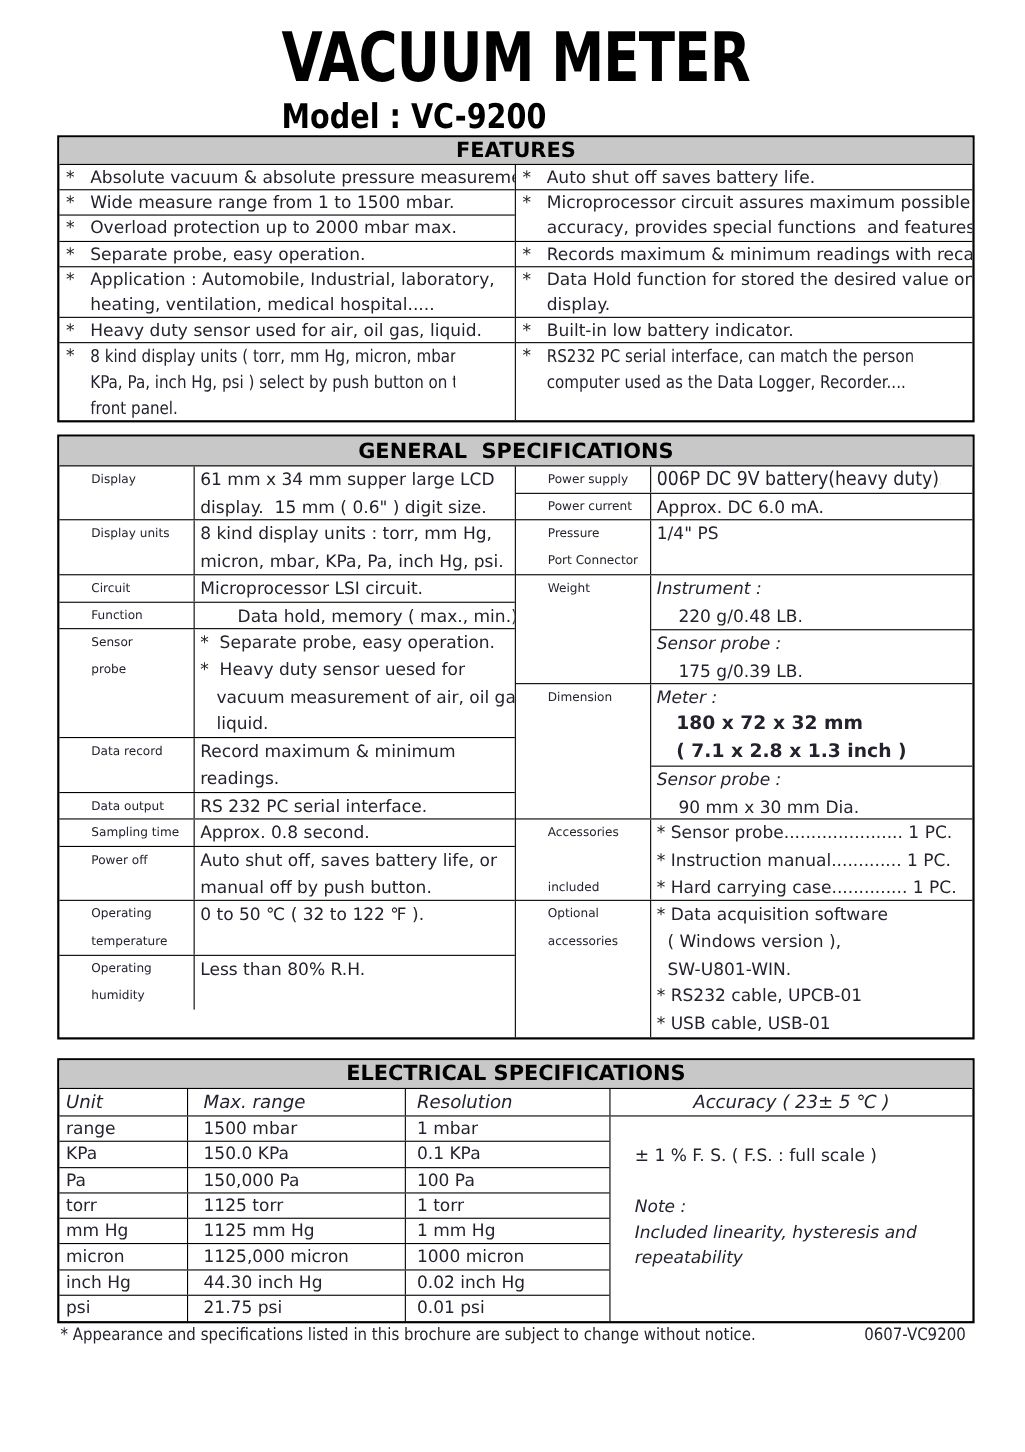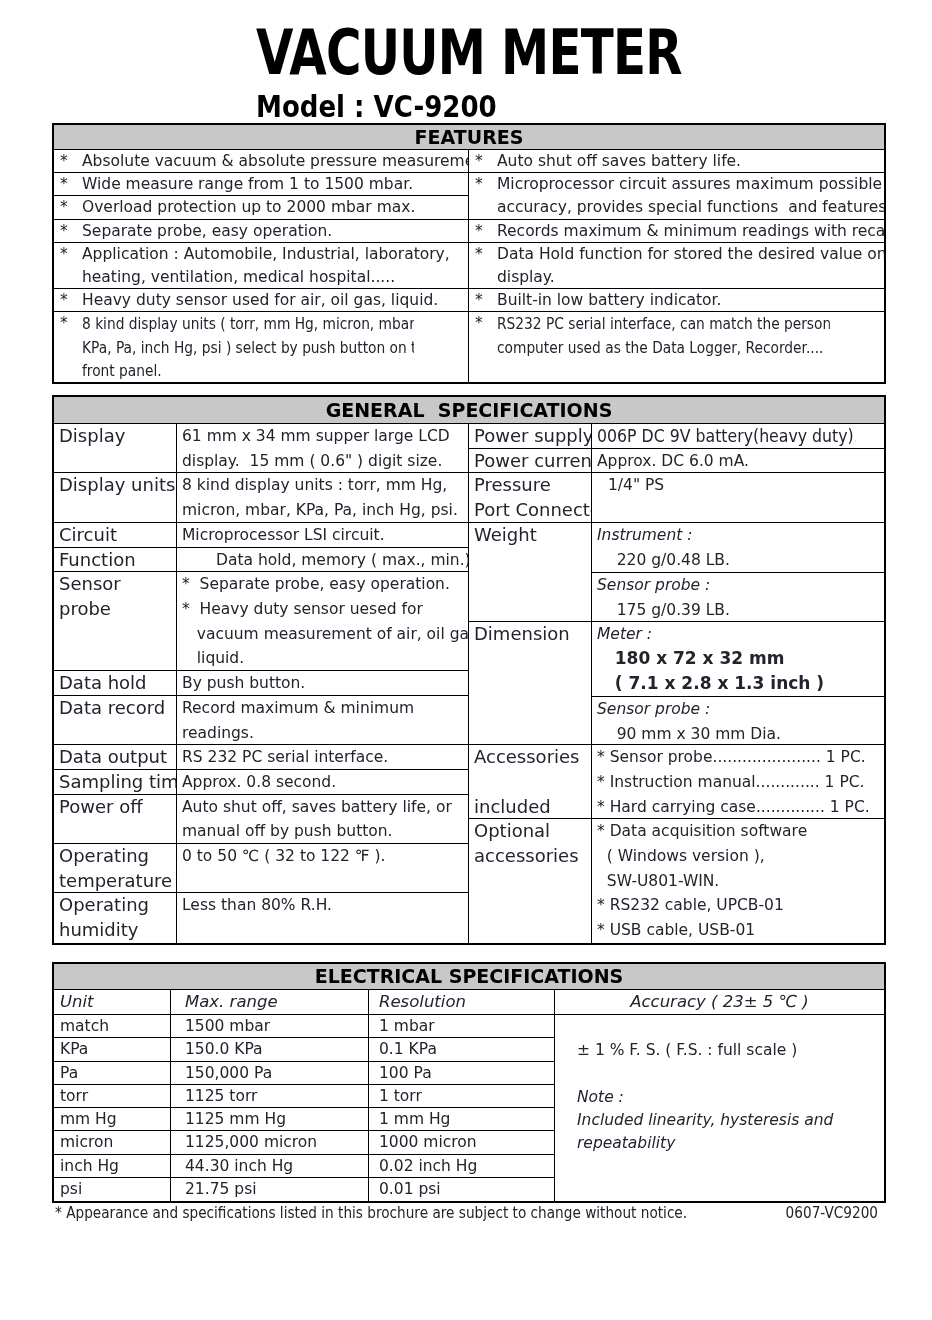--- a/index.html
+++ b/index.html
@@ -34,21 +34,21 @@
   .half > .fcell:last-child { border-bottom:none; }
   .ast { flex:none; width:22px; font-size:15.5px; line-height:23.2px; }
   .flines { flex:1; min-width:0; overflow:hidden; }
   .fline { height:23.2px; line-height:23.2px; font-size:15.5px; white-space:pre; overflow:hidden; }
   .cond  { transform:scaleX(0.86); transform-origin:0 50%; font-size:16px; }
 
   
   .srow { display:flex; border-bottom:1px solid #000; overflow:hidden; }
   .half > .srow:last-child { border-bottom:none; }
   .slabel { flex:none; width:123px; border-right:1px solid #000; padding-left:5px; overflow:hidden; }
-  .slab { height:24.714px; line-height:24.714px; font-size:18px; white-space:pre; overflow:hidden; }
+  .slab { height:24.714px; line-height:24.714px; font-size:11px; white-space:pre; overflow:hidden;margin-left:24px; }
   .scells { flex:1; min-width:0; display:flex; flex-direction:column; }
   .scell { overflow:hidden; padding-left:5px; }
   .scell + .scell { border-top:1px solid #000; }
   .scell.grow { flex:1; }
   .sline { height:24.714px; line-height:24.714px; font-size:15.5px; white-space:pre; overflow:hidden; }
   .sline.i { font-style:italic; }
   .sline.b { font-weight:bold; font-size:17px; }
   .sline.cond { font-size:17.5px; transform:scaleX(0.9); transform-origin:0 50%; }
 
   
@@ -228,30 +228,20 @@
             </div>
             <div class="scells">
               <div class="scell grow">
                 <div class="sline">*  Separate probe, easy operation.</div>
                 <div class="sline">*  Heavy duty sensor uesed for</div>
                 <div class="sline">   vacuum measurement of air, oil gas,</div>
                 <div class="sline">   liquid.</div>
               </div>
             </div>
           </div>
-          <div class="srow" style="height: 24.714px;">
-            <div class="slabel">
-              <div class="slab">Data hold</div>
-            </div>
-            <div class="scells">
-              <div class="scell grow">
-                <div class="sline">By push button.</div>
-              </div>
-            </div>
-          </div>
           <div class="srow" style="height: 49.428px;">
             <div class="slabel">
               <div class="slab">Data record</div>
             </div>
             <div class="scells">
               <div class="scell grow">
                 <div class="sline">Record maximum &amp; minimum</div>
                 <div class="sline">readings.</div>
               </div>
             </div>
@@ -324,21 +314,21 @@
           <div class="srow" style="height: 24.714px;">
             <div class="slabel">
               <div class="slab">Power current</div>
             </div>
             <div class="scells">
               <div class="scell grow">
                 <div class="sline">Approx. DC 6.0 mA.</div>
               </div>
             </div>
           </div>
-          <div class="srow" style="height: 49.428px; gap: 11px;">
+          <div class="srow" style="height: 49.428px;">
             <div class="slabel">
               <div class="slab">Pressure</div>
               <div class="slab">Port Connector</div>
             </div>
             <div class="scells">
               <div class="scell grow">
                 <div class="sline">1/4" PS</div>
               </div>
             </div>
           </div>
@@ -412,21 +402,21 @@
         <div class="erow ehead">
           <div class="ecell ew0">Unit</div>
           <div class="ecell ew1">Max. range</div>
           <div class="ecell ew2">Resolution</div>
           <div class="ecell ew3">Accuracy ( 23± 5 ℃ )</div>
         </div>
       </div>
     <div class="ebody">
       <div class="eleft" id="elec-rows">
           <div class="erow">
-            <div class="ecell ew0">match</div>
+            <div class="ecell ew0">range</div>
             <div class="ecell ew1">1500 mbar</div>
             <div class="ecell ew2">1 mbar</div>
           </div>
           <div class="erow">
             <div class="ecell ew0">KPa</div>
             <div class="ecell ew1">150.0 KPa</div>
             <div class="ecell ew2">0.1 KPa</div>
           </div>
           <div class="erow">
             <div class="ecell ew0">Pa</div>

